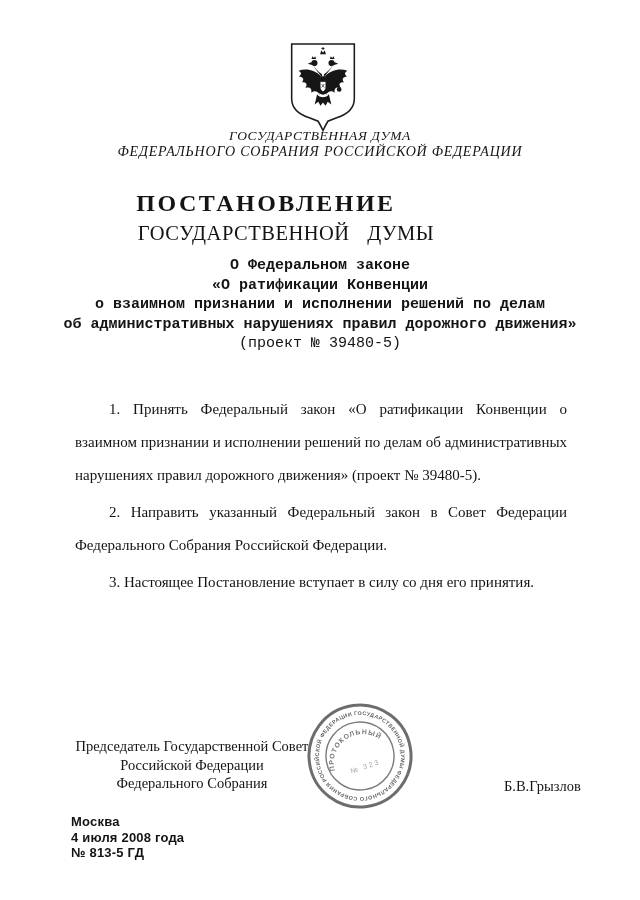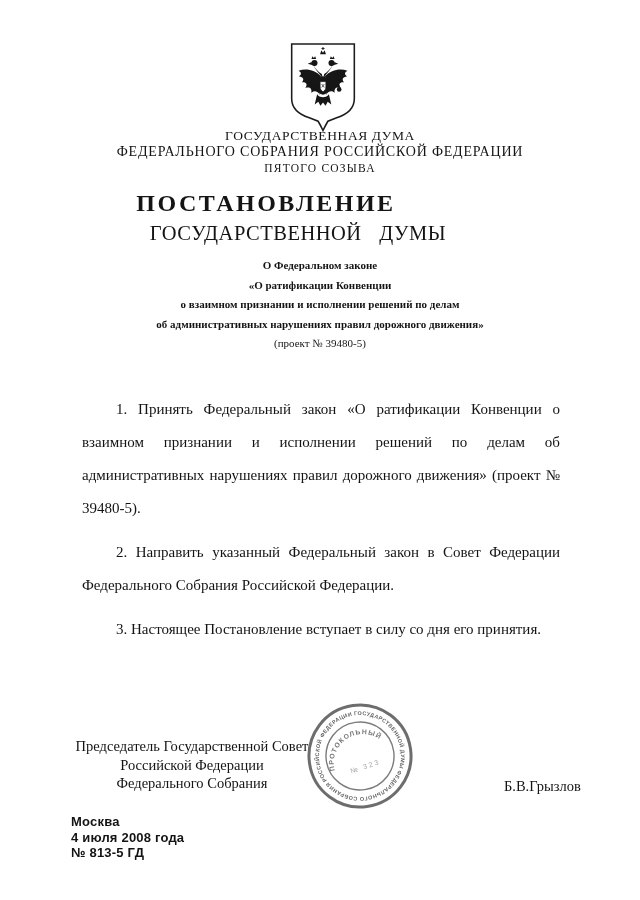--- a/index.html
+++ b/index.html
@@ -25,20 +25,21 @@
     width: 72px;
     height: 92px;
   }
   
   .org-block {
     position: absolute;
     top: 128px;
     left: 0;
     width: 640px;
     text-align: center;
+    font-style: italic;
   }
   .org-line1 {
     font-size: 13.5px;
     line-height: 16px;
     letter-spacing: 0.6px;
   }
   .org-line2 {
     font-size: 14px;
     line-height: 16.5px;
     letter-spacing: 0.8px;
@@ -63,32 +64,32 @@
   .doc-org {
     position: absolute;
     top: 221px;
     left: 0;
     width: 572px;
     text-align: center;
     font-size: 20.5px;
     letter-spacing: 0.5px;
     word-spacing: 12px;
     line-height: 24px;
-    margin-left: 12px;
   }
   
   .title-block {
     position: absolute;
     top: 256px;
     left: 40px;
     width: 560px;
     text-align: center;
-    font-size: 11px;
+    font-size: 15px;
     font-weight: bold;
     line-height: 19.5px;
+    font-family: Liberation Mono, monospace;
   }
   .title-project {
     font-weight: normal;
   }
   
   .body-block {
     position: absolute;
     top: 378px;
     left: 71px;
     width: 500px;
@@ -99,21 +100,21 @@
     text-indent: 34px;
     text-align: justify;
     text-align-last: justify;
     white-space: nowrap;
   }
   .resolves-line {
     font-weight: bold;
     letter-spacing: 3px;
   }
   .item {
-    margin: 11px;
+    margin: 4px;
     text-indent: 34px;
     text-align: justify;
   }
   .item-first {
     margin-top: 15px;
   }
   
   .sig-left {
     position: absolute;
     top: 737px;
@@ -192,21 +193,20 @@
       </g>
 
       <path d="M33,42.5 h6 v5.5 c0,2.6 -1.5,4.1 -3,4.9 c-1.5,-0.8 -3,-2.3 -3,-4.9 Z" fill="#ffffff" stroke="#161616" stroke-width="0.8"></path>
       <path d="M34.6,45 l2.8,3.5 M37.4,45 l-2.8,3.5" stroke="#161616" stroke-width="0.7"></path>
     </svg>
   </div>
 
   <div class="org-block">
     <div class="org-line1">ГОСУДАРСТВЕННАЯ ДУМА</div>
     <div class="org-line2">ФЕДЕРАЛЬНОГО СОБРАНИЯ РОССИЙСКОЙ ФЕДЕРАЦИИ</div>
-    <div class="org-line3">ПЯТОГО СОЗЫВА</div>
   </div>
 
   <div class="doc-type">ПОСТАНОВЛЕНИЕ</div>
   <div class="doc-org">ГОСУДАРСТВЕННОЙ  ДУМЫ</div>
 
   <div class="title-block">
     <div>О Федеральном законе</div>
     <div>«О ратификации Конвенции</div>
     <div>о взаимном признании и исполнении решений по делам</div>
     <div>об административных нарушениях правил дорожного движения»</div>

